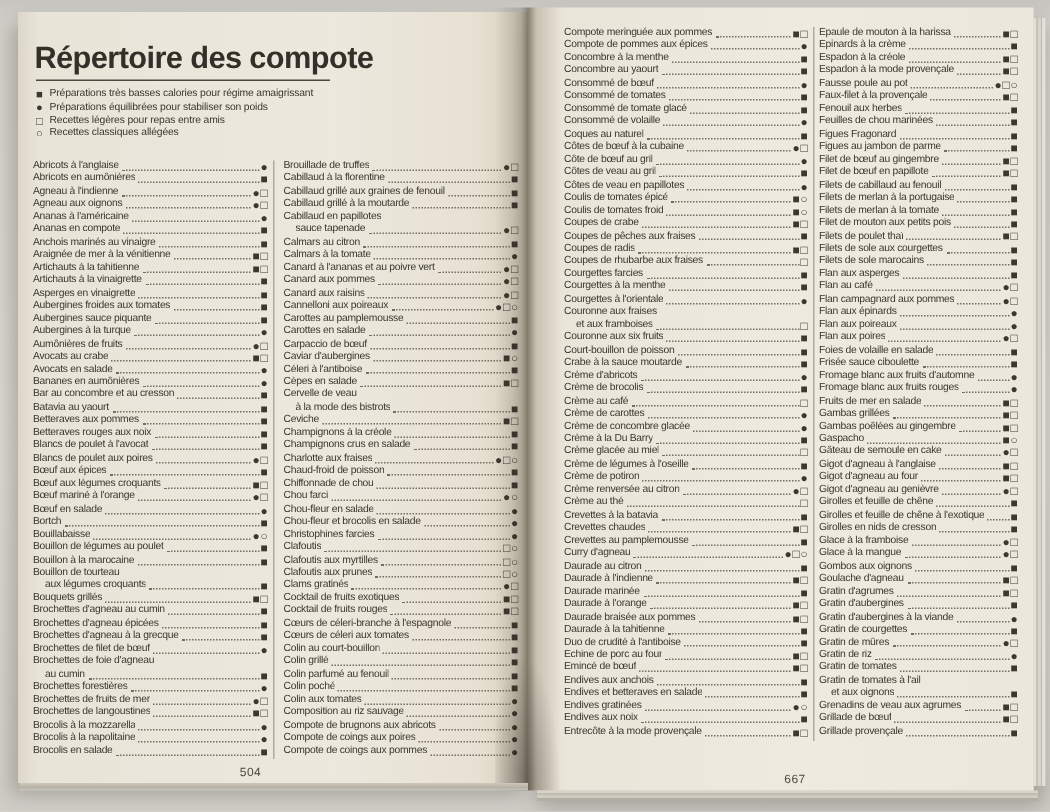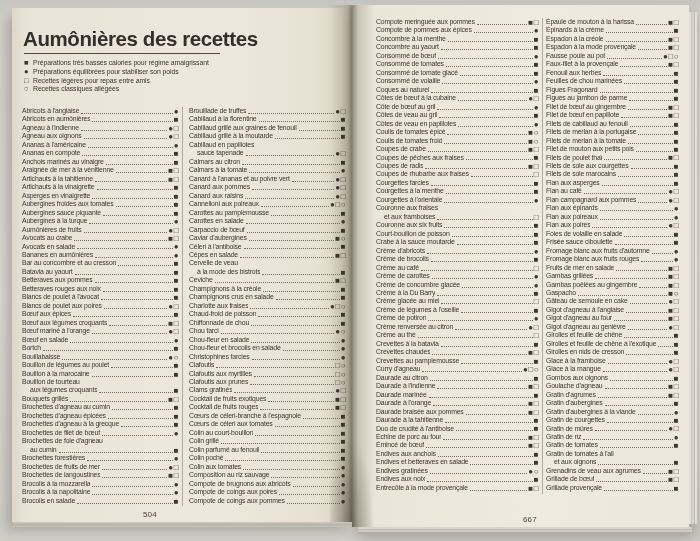--- a/index.html
+++ b/index.html
@@ -40,30 +40,30 @@
   .row .m{font-size:8px;line-height:8px;letter-spacing:.5px;position:relative;top:.5px;}
 
   .lp-colA{left:10px;top:99px;width:157px;}
   .lp-divider{position:absolute;left:170px;top:99px;width:1px;height:399px;background:#b2ab9d;}
   .lp-colB{left:177px;top:99px;width:157px;}
   .rp-colA{left:24px;top:13px;width:163px;}
   .rp-divider{position:absolute;left:190px;top:13px;width:1px;height:476px;background:#b2ab9d;}
   .rp-colB{left:194px;top:13px;width:133px;}
 
   .pagenum{position:absolute;font-size:8px;color:#4c463d;letter-spacing:.3px;}
-  .pagenum-l{left:113px;top:502px;width:50px;text-align:center;}
+  .pagenum-l{left:130px;top:502px;width:50px;text-align:center;}
   .pagenum-r{left:153px;top:510px;width:50px;text-align:center;}
 </style>
 </head>
 <body>
 
 <div class="stage">
 
   <div class="page page-left">
-    <div class="title">Aumônières des recettes</div>
+    <div class="title">Répertoire des compote</div>
     <div class="title-rule"></div>
 
     <div class="legend">
       <div class="legend-row">
         <span class="sym">■</span>
         <span>Préparations très basses calories pour régime amaigrissant</span>
       </div>
       <div class="legend-row">
         <span class="sym">●</span>
         <span>Préparations équilibrées pour stabiliser son poids</span>

